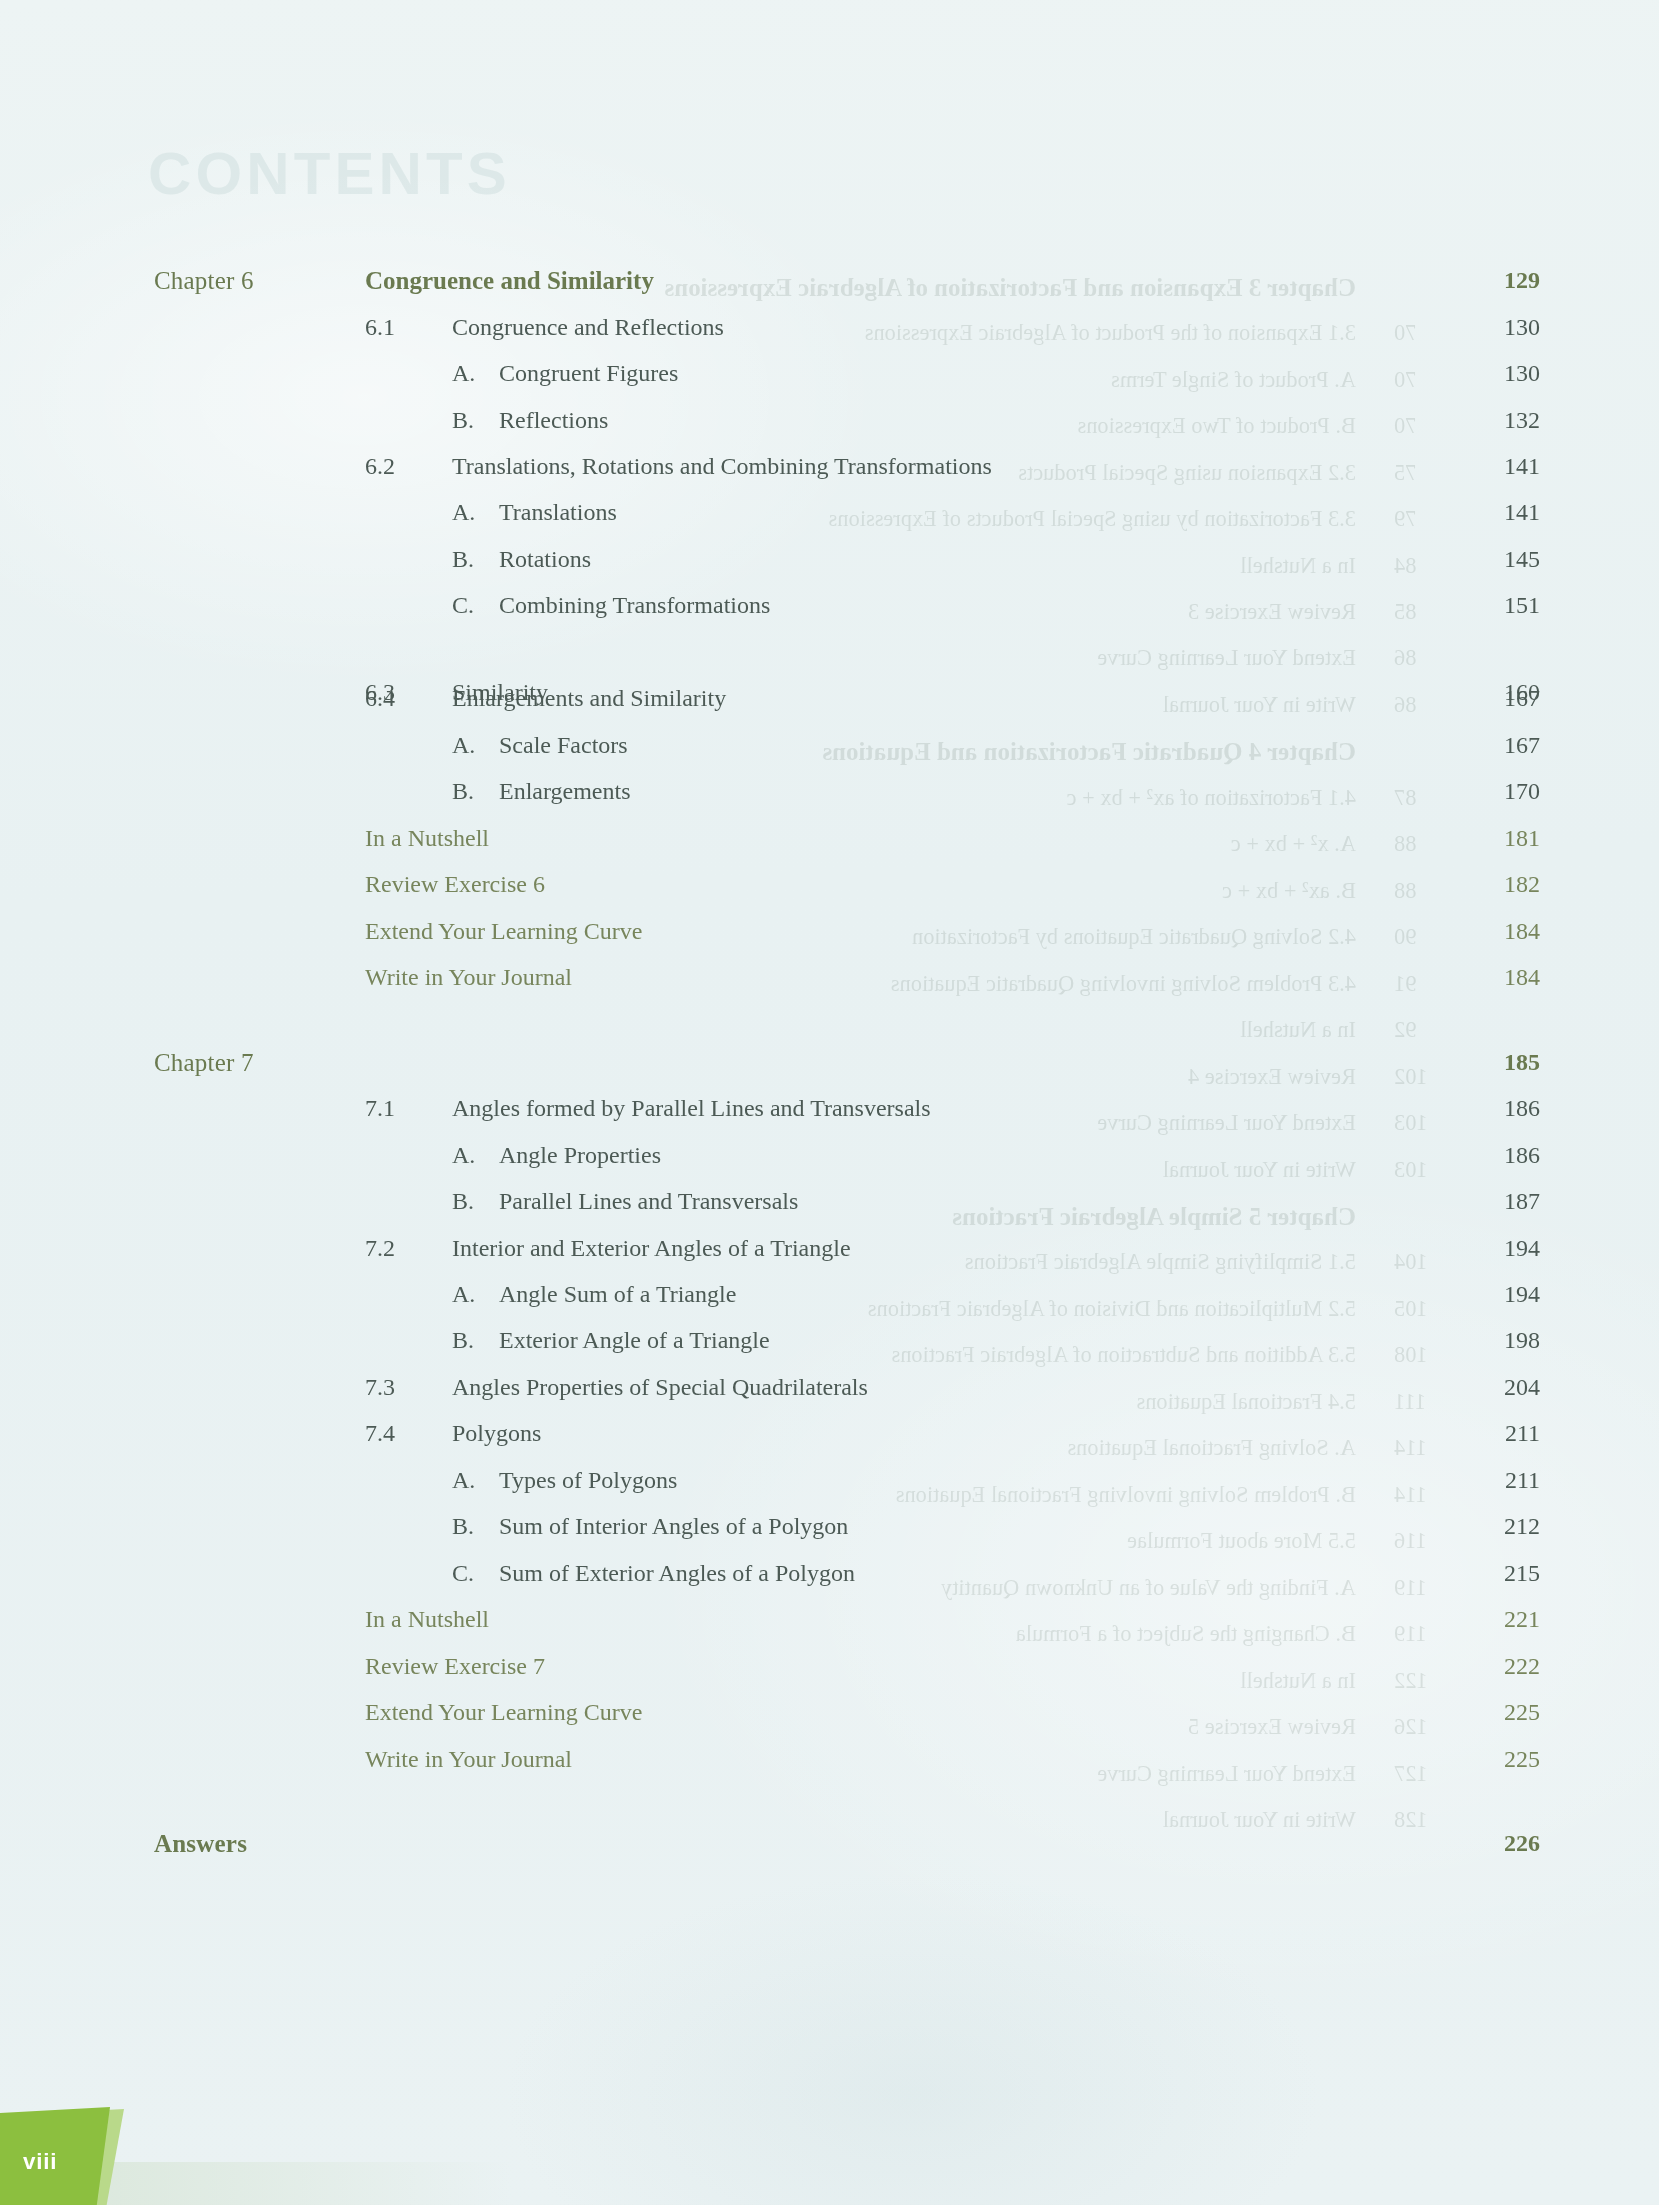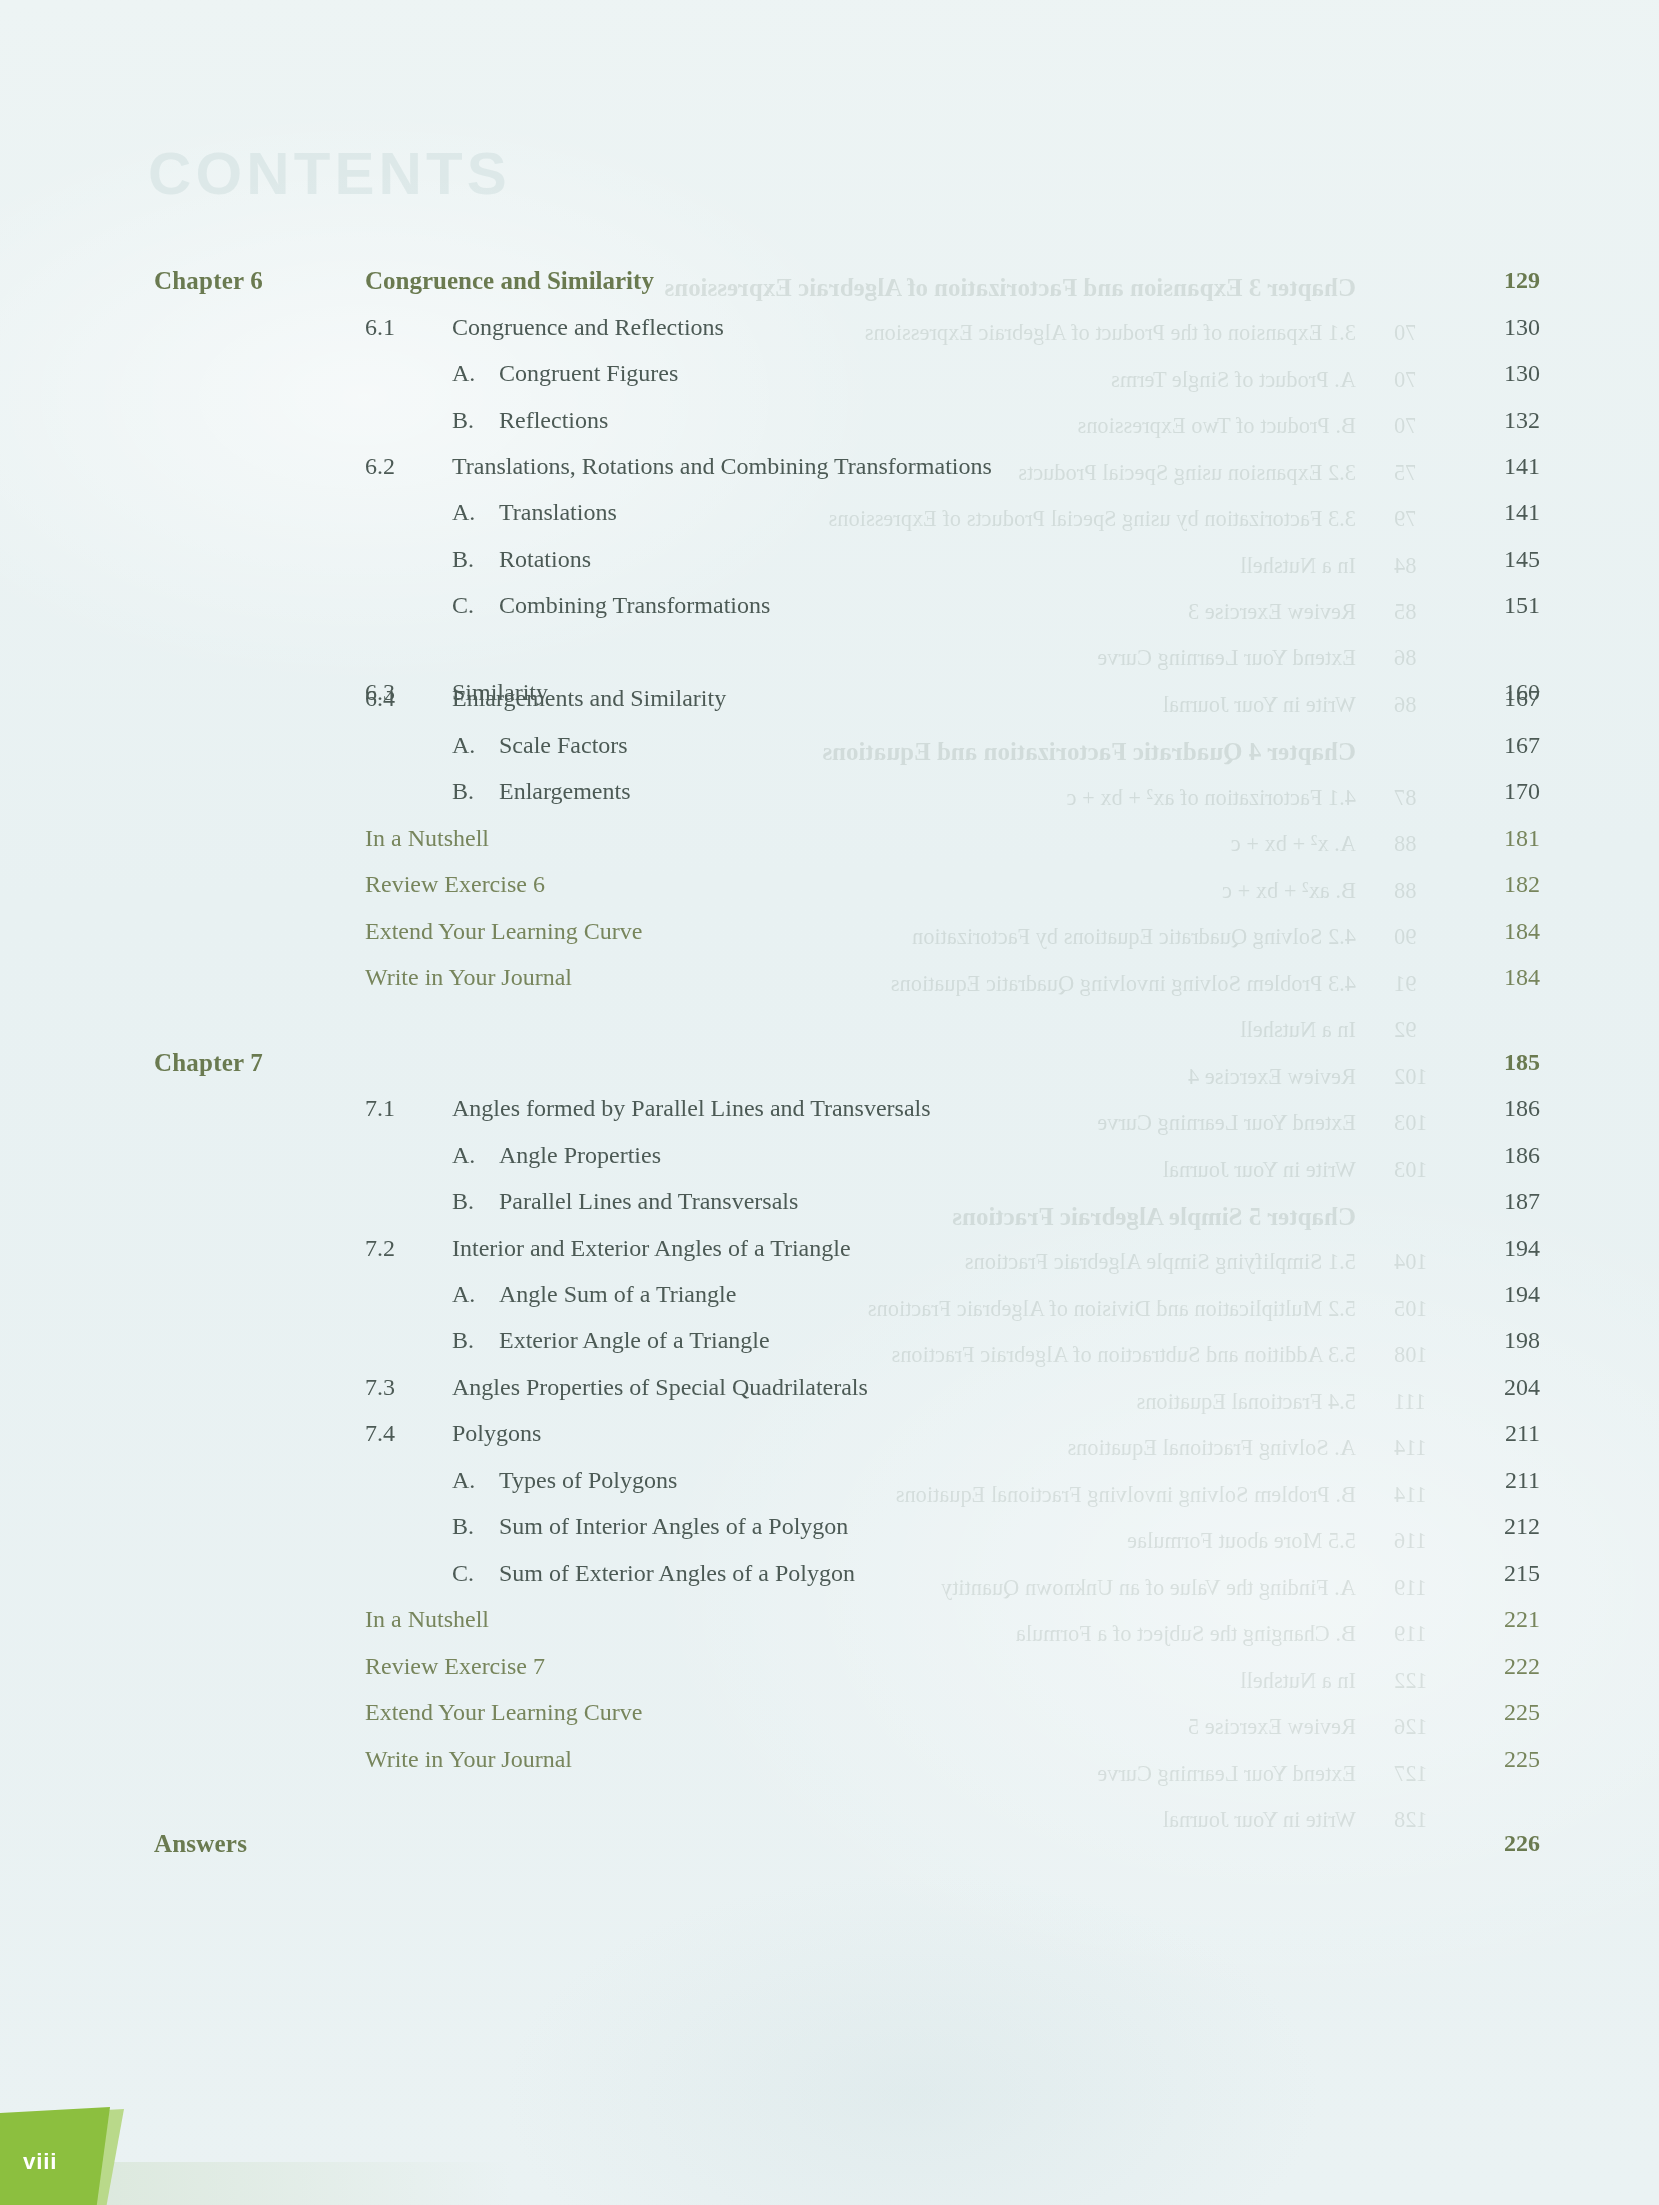--- a/index.html
+++ b/index.html
@@ -84,21 +84,21 @@
     position: relative;
     display: flex;
     align-items: baseline;
     height: 46px;
   }
 
   .col-chapter {
     position: absolute;
     left: 154px;
     width: 207px;
-    font-weight: bold;
+    font-weight: normal;
     font-size: 25px;
     color: #6a7a50;
     letter-spacing: 0.2px;
   }
 
   .col-num {
     position: absolute;
     left: 365px;
     width: 76px;
     font-size: 24px;

